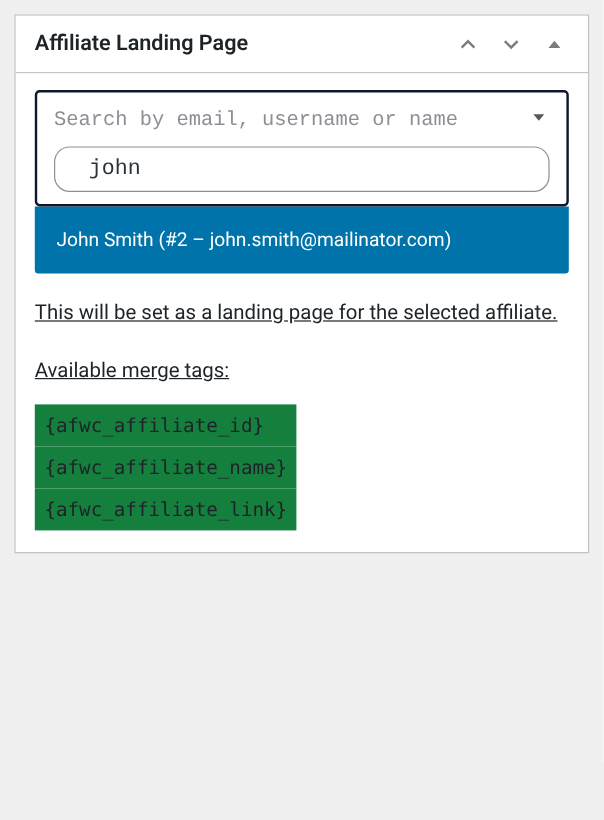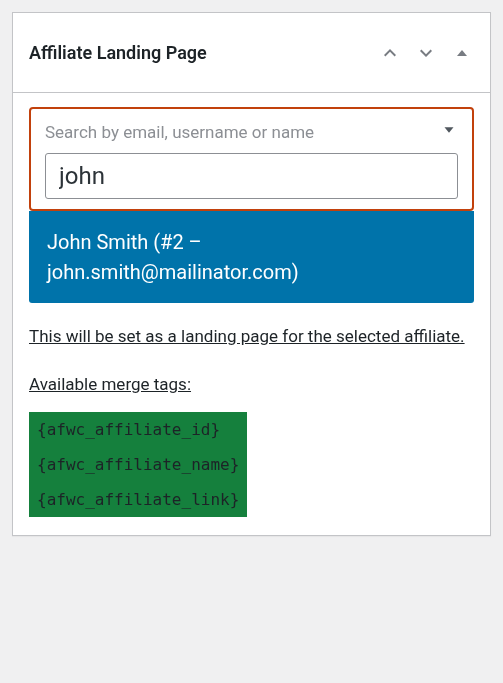--- a/index.html
+++ b/index.html
@@ -20,21 +20,21 @@
   .postbox-header {
     display: flex;
     align-items: center;
     border-bottom: 1px solid #c3c4c7;
     padding: 0;
   }
   .postbox-header h2 {
     font-size: 18px;
     font-weight: 600;
     margin: 0;
-    padding: 29px 16px;
+    padding: 13px 16px;
     flex: 1;
     color: #1d2327;
   }
   .handle-actions {
     display: flex;
     align-items: center;
     padding-right: 10px;
   }
   .handle-btn {
     width: 36px;
@@ -49,51 +49,52 @@
   .inside {
     padding: 14px 16px 18px 16px;
   }
   .label-text {
     font-size: 17px;
     margin: 2px 0 14px 0;
     display: block;
     color: #1d2327;
   }
   .select2-wrap {
-    border: 2px solid #c2410c;
+    border: 2px solid #0f172a;
     border-radius: 4px;
     padding: 12px 14px 10px 14px;
     position: relative;
+    font-family: Liberation Mono, monospace;
   }
   .select2-header {
     display: flex;
     align-items: center;
     justify-content: space-between;
   }
   .select2-placeholder {
     color: #8c8f94;
     font-size: 17px;
   }
   .select2-arrow svg { width: 18px; height: 18px; color: #50575e; }
   .select2-input {
     width: 100%;
     margin-top: 10px;
     border: 1px solid #8c8f94;
-    border-radius: 3px;
-    padding: 8px 13px;
-    font-size: 24px;
+    border-radius: 13px;
+    padding: 8px 28px;
+    font-size: 18px;
     color: #2c3338;
     outline: none;
     font-family: inherit;
   }
   .dropdown-result {
     background: #0073aa;
     color: #fff;
     padding: 16px 18px;
-    font-size: 20px;
+    font-size: 16px;
     line-height: 1.5;
     margin: 0 0 0 0;
     border-bottom-left-radius: 3px;
     border-bottom-right-radius: 3px;
     cursor: pointer;
   }
   .desc {
     font-size: 17px;
     line-height: 1.55;
     margin: 20px 0 0 0;

